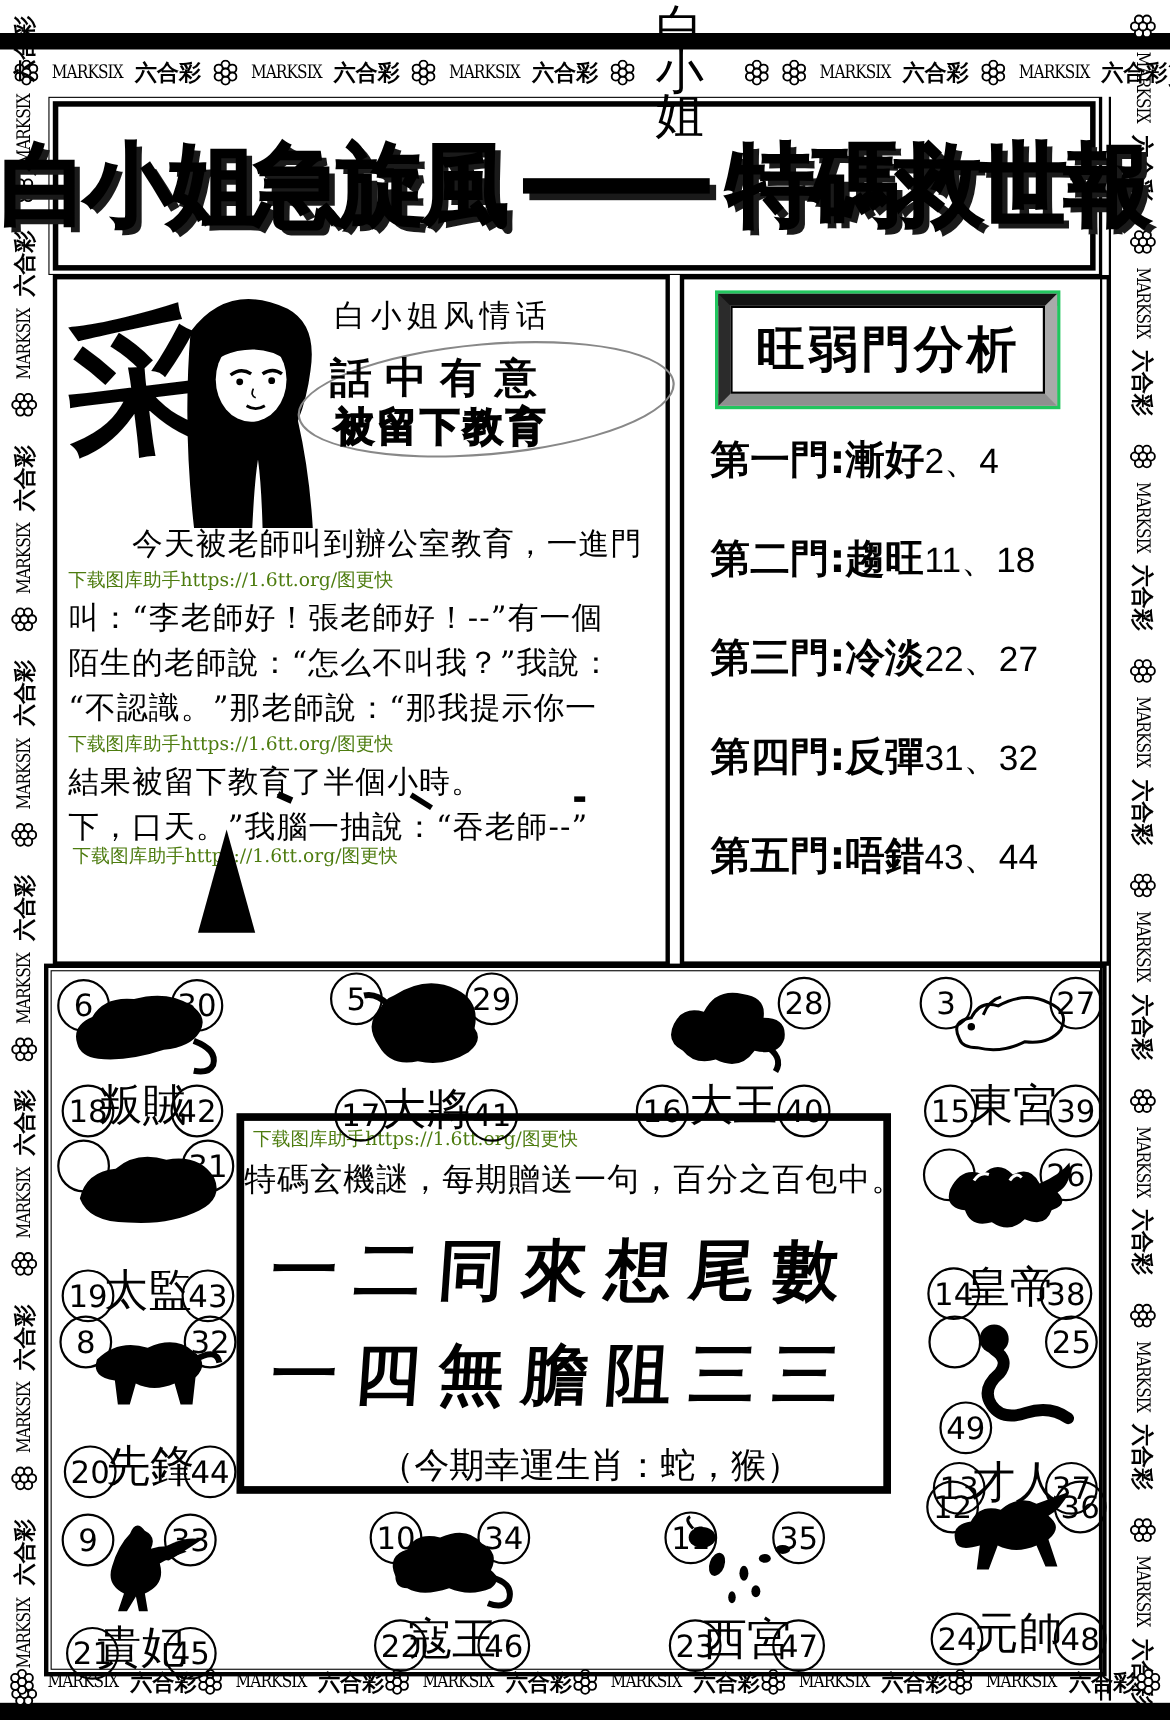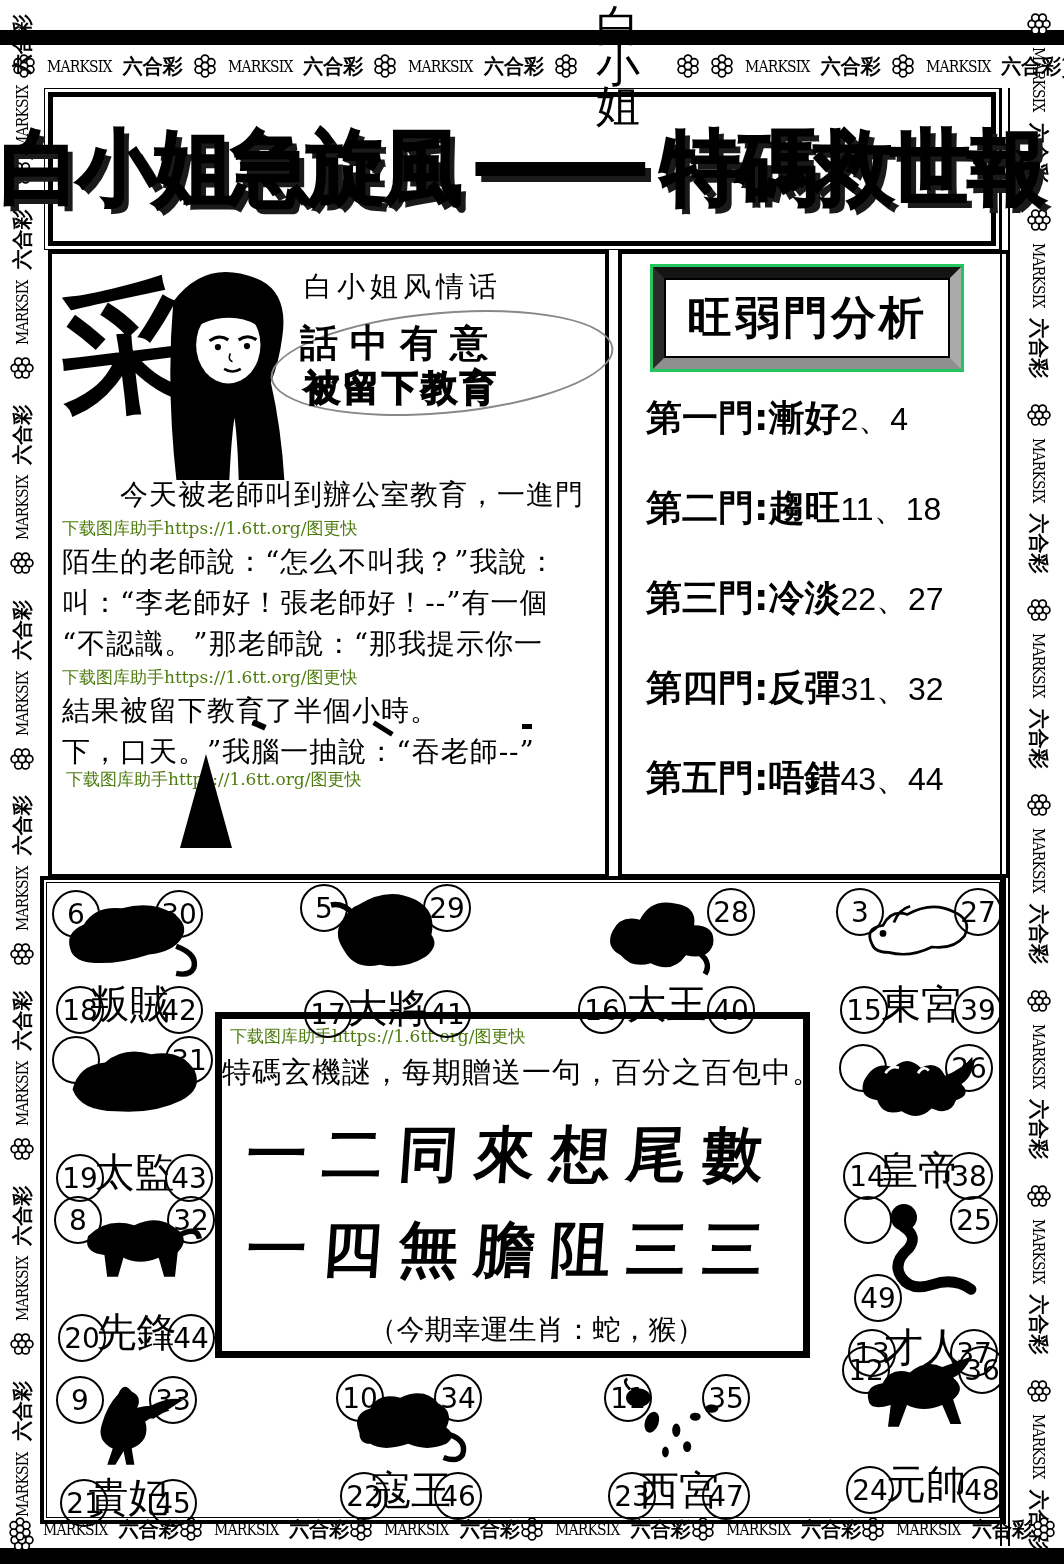--- a/index.html
+++ b/index.html
@@ -82,21 +82,21 @@
   .zg-goat{left:560px;top:490px;width:150px;height:150px;}
   .zg-horse{left:798px;top:462px;width:168px;height:172px;}
   
   #riddle-box{position:absolute;left:215px;top:1012px;width:595px;height:346px;border:7px solid #000;
               background:#fff;z-index:3;box-sizing:border-box;}
   .riddle-wm{margin:4px 0 0 8px;}
   .riddle-intro{text-align:center;font-size:29px;letter-spacing:1px;margin-top:4px;font-family:"DejaVu Serif",serif;white-space:nowrap;}
   .riddle-line{text-align:center;font-size:60px;font-weight:bold;font-family:"DejaVu Serif",serif;
                letter-spacing:16px;margin-top:22px;white-space:nowrap;transform:skewX(-4deg);}
   .riddle-line.l2{margin-top:14px;}
-  .riddle-lucky{text-align:center;font-size:28px;margin-top:20px;font-family:"DejaVu Serif",serif;white-space:nowrap;padding-left:48px;}
+  .riddle-lucky{text-align:center;font-size:32px;margin-top:20px;font-family:"DejaVu Serif",serif;white-space:nowrap;padding-left:48px;}
 </style>
 </head>
 <body>
 
 <div id="page">
   <div class="topbar"></div>
   <div class="bottombar"></div>
   <div class="right-dline"></div>
 
   <div id="header" class="hstrip">
@@ -589,22 +589,22 @@
       <path d="M104 103 q8 5 16 0" stroke="#000" stroke-width="2.5" fill="none"></path>
       <path d="M110 88 q-3 6 2 8" stroke="#000" stroke-width="1.5" fill="none"></path>
     </svg>
     <span class="feature-title">白小姐风情话</span>
     <span class="bubble"></span>
     <span class="bubble-l1">話中有意</span>
     <span class="bubble-l2">被留下教育</span>
     <div class="story-text" id="story-text">
         <div class="sline first">今天被老師叫到辦公室教育，一進門</div>
         <div class="wm">下载图库助手https://1.6tt.org/图更快</div>
+        <div class="sline">叫：“李老師好！張老師好！--”有一個</div>
         <div class="sline">陌生的老師說：“怎么不叫我？”我說：</div>
-        <div class="sline">叫：“李老師好！張老師好！--”有一個</div>
         <div class="sline">“不認識。”那老師說：“那我提示你一</div>
         <div class="wm">下载图库助手https://1.6tt.org/图更快</div>
         <div class="sline">結果被留下教育了半個小時。</div>
         <div class="sline">下，口天。”我腦一抽說：“吞老師--”</div>
       </div>
     <span class="wm wm-bottom">下载图库助手https://1.6tt.org/图更快</span>
     <span class="tri"></span>
     <span class="speck" style="left:200px;top:468px;width:14px;height:6px;transform:rotate(24deg);"></span>
     <span class="speck" style="left:320px;top:472px;width:22px;height:5px;transform:rotate(32deg);"></span>
     <span class="speck" style="left:470px;top:470px;width:10px;height:5px;"></span>

